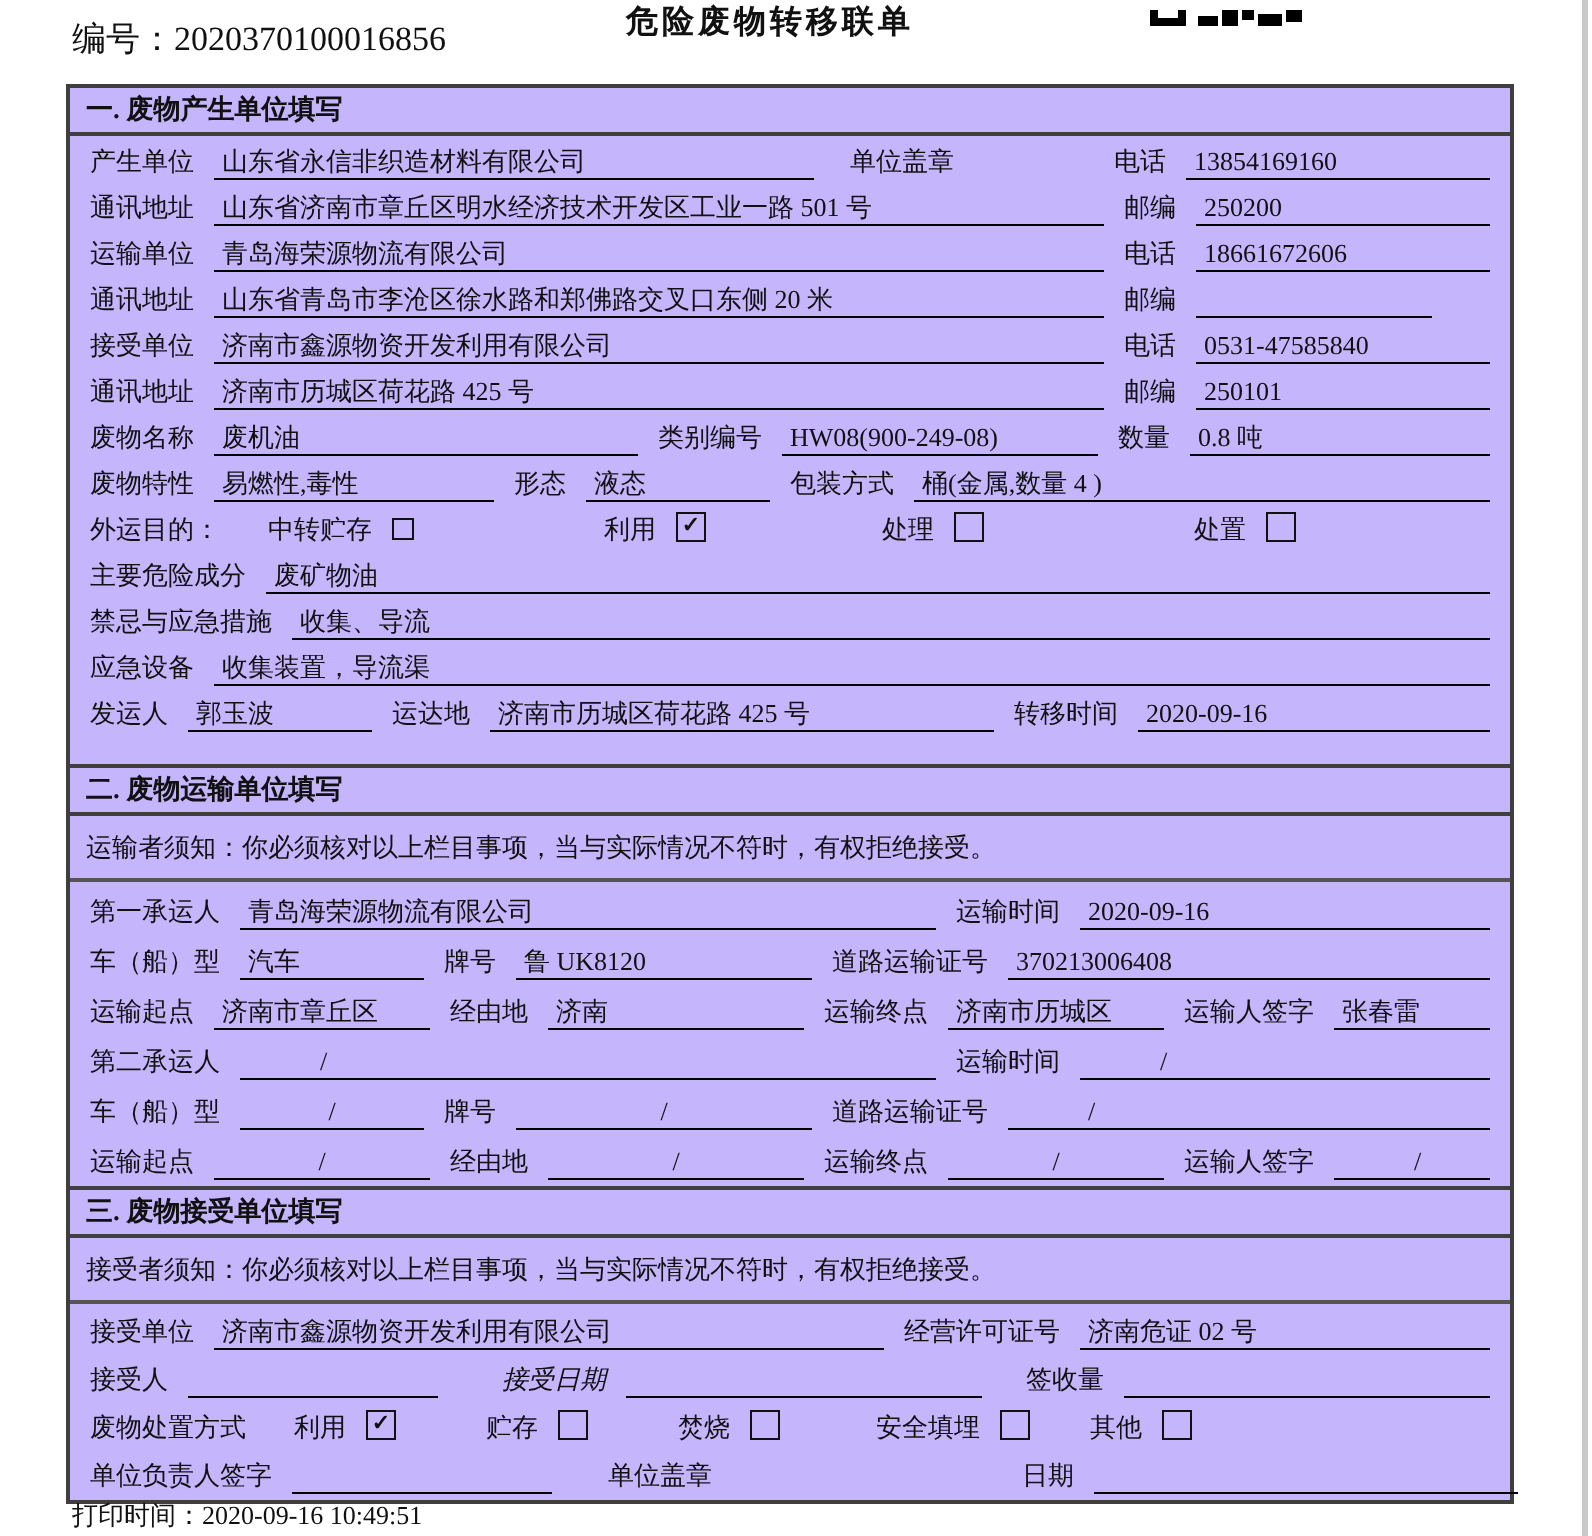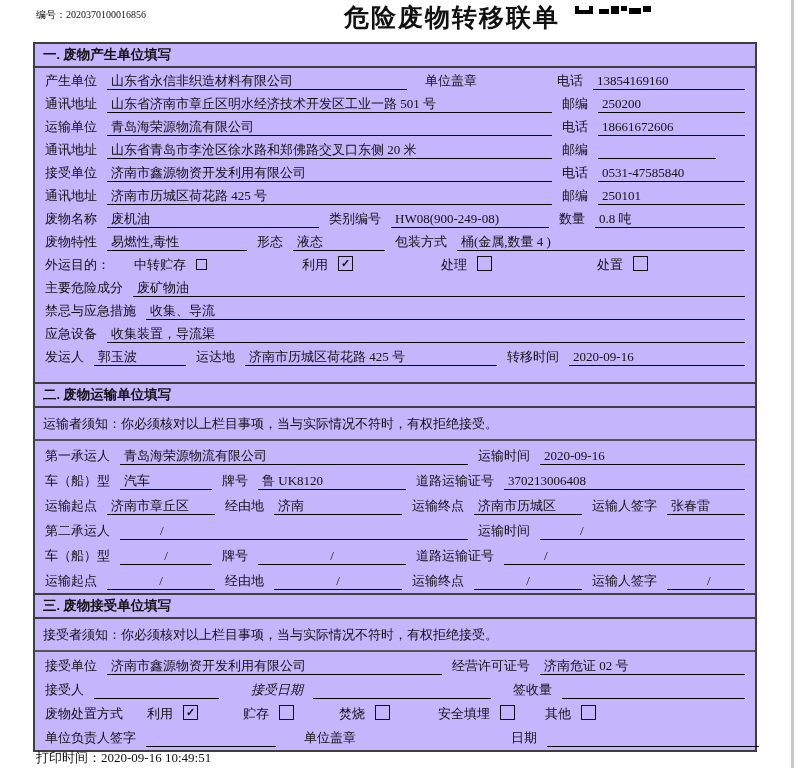--- a/index.html
+++ b/index.html
@@ -1,19 +1,19 @@
 <!DOCTYPE html>
 <html><head>
 <meta charset="utf-8">
 <style>
   html,body{margin:0;padding:0;background:#fff;}
   .page{position:relative;width:796px;height:768px;background:#ffffff;overflow:hidden;
         font-family:"Liberation Serif","DejaVu Serif",serif;color:#111;}
-  .serial{position:absolute;left:36px;top:8px;font-size:10px;white-space:nowrap;}
-  .title{position:absolute;left:344px;top:1px;font-size:25px;font-weight:bold;letter-spacing:2px;white-space:nowrap;}
+  .serial{position:absolute;left:36px;top:8px;font-size:17px;white-space:nowrap;}
+  .title{position:absolute;left:313px;top:1px;font-size:16px;font-weight:bold;letter-spacing:2px;white-space:nowrap;}
   .qr{position:absolute;left:575px;top:0;}
   .edge-line{position:absolute;top:0;right:2px;width:3px;height:768px;background:#c9c9c9;}
   .form-box{position:absolute;left:33px;top:42px;width:724px;box-sizing:border-box;
             border:2px solid #3f3f3f;background:#c4b5fd;}
   .sec-header{font-size:13.5px;font-weight:bold;height:22px;line-height:22px;padding-left:8px;
               border-bottom:2px solid #3f3f3f;}
   section.bordered .sec-header{border-top:2px solid #3f3f3f;}
   .notice{font-size:13px;height:31px;line-height:31px;padding-left:8px;border-bottom:2px solid #555;}
   .rows{padding-top:2px;}
   .s1 .rows{padding-bottom:13px;}

